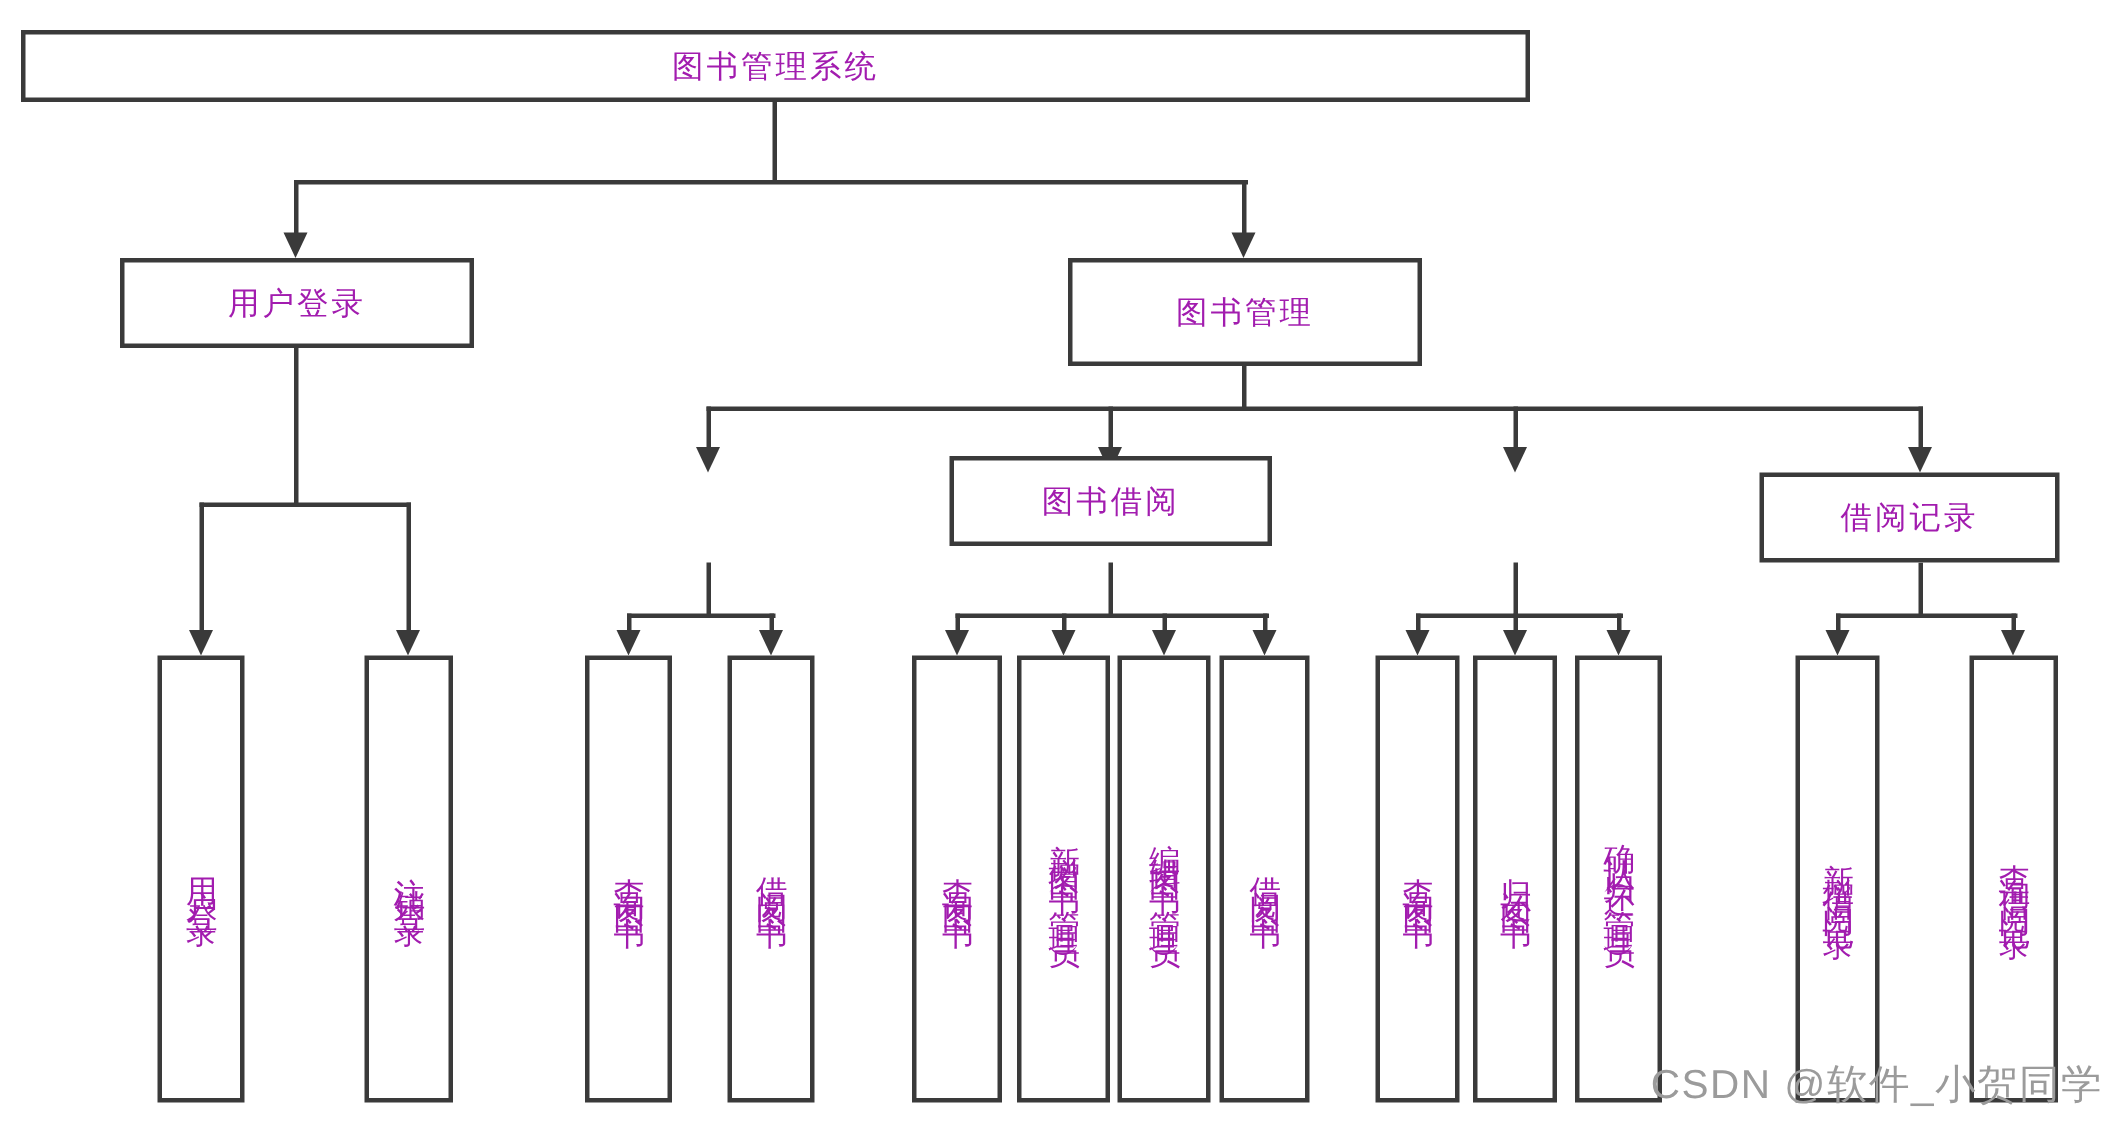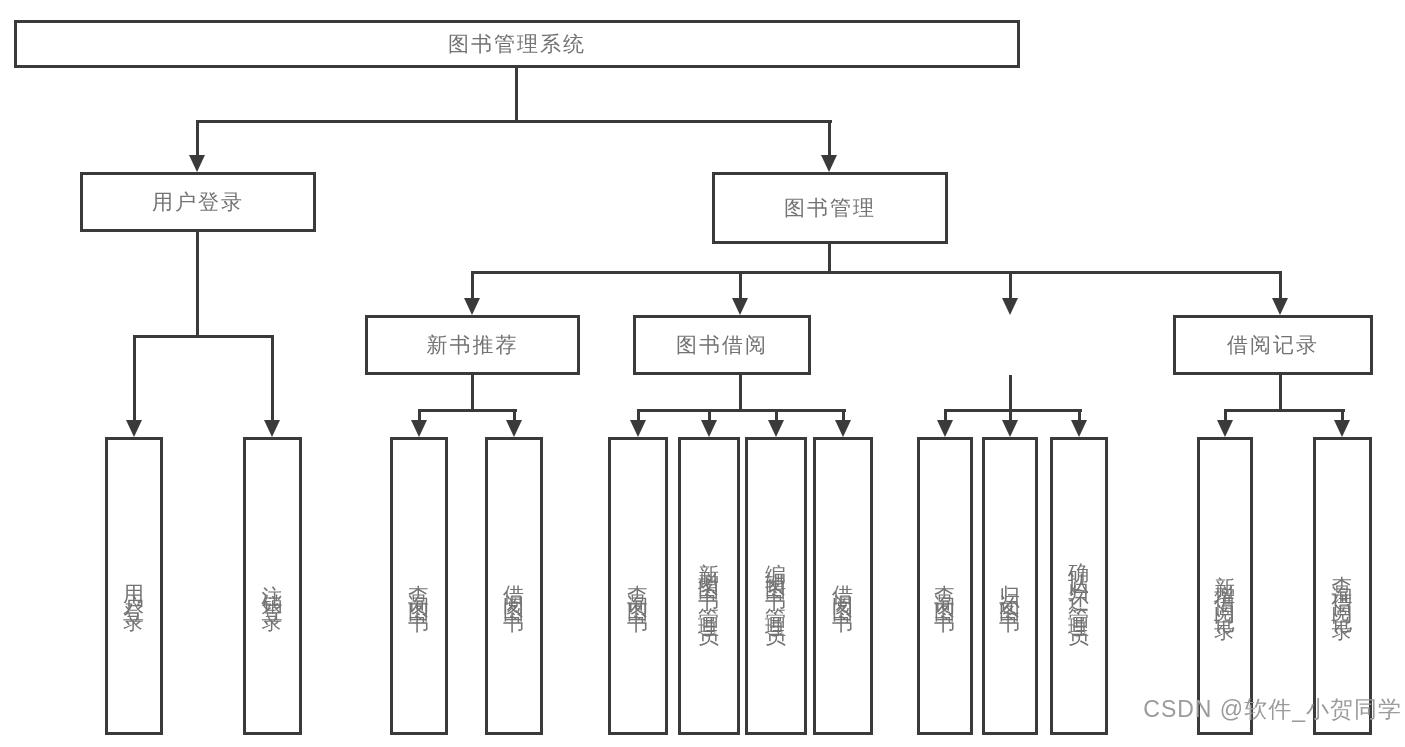--- a/index.html
+++ b/index.html
@@ -5,37 +5,37 @@
   html,body{margin:0;padding:0;}
   body{
     width:1405px;height:747px;background:#ffffff;overflow:hidden;
     font-family:"Liberation Sans","DejaVu Sans",sans-serif;
   }
   .stage{position:relative;width:1405px;height:747px;background:#ffffff;}
   .box{
     position:absolute;box-sizing:border-box;
     border:3px solid #3a3a3a;background:#ffffff;
     display:flex;align-items:center;justify-content:center;
-    color:#737373;z-index:2;
+    color:#a21caf;z-index:2;
   }
   .box.h span{font-size:21px;letter-spacing:2px;white-space:nowrap;}
   .box.v span{
     writing-mode:vertical-lr;text-orientation:mixed;
     font-size:21px;letter-spacing:9px;line-height:1;
   }
   .vl{position:absolute;width:3px;background:#3a3a3a;z-index:1;}
   .hl{position:absolute;height:3px;background:#3a3a3a;z-index:1;}
   .ar{
     position:absolute;width:0;height:0;z-index:1;
     border-left:8px solid transparent;border-right:8px solid transparent;
     border-top:17px solid #3a3a3a;
   }
   .watermark{
-    position:absolute;right:3px;bottom:22px;z-index:5;
-    font-size:23px;color:#9b9b9b;letter-spacing:1px;white-space:nowrap;
+    position:absolute;right:3px;bottom:6px;z-index:5;
+    font-size:27px;color:#9b9b9b;letter-spacing:1px;white-space:nowrap;
   }
 </style>
 </head>
 <body>
 
 <div class="stage">
 
   <div class="box h" style="left:14px;top:20px;width:1006px;height:48px">
     <span>图书管理系统</span>
   </div>
@@ -58,24 +58,21 @@
   <div class="hl" style="left:471px;top:271px;width:811px"></div>
   <div class="vl" style="left:471px;top:271px;height:29px"></div>
   <div class="vl" style="left:739px;top:271px;height:29px"></div>
   <div class="vl" style="left:1009px;top:271px;height:29px"></div>
   <div class="vl" style="left:1279px;top:271px;height:29px"></div>
   <div class="ar" style="left:464px;top:298px"></div>
   <div class="ar" style="left:732px;top:298px"></div>
   <div class="ar" style="left:1002px;top:298px"></div>
   <div class="ar" style="left:1272px;top:298px"></div>
 
-  <div class="box h" style="left:365px;top:315px;width:215px;height:60px">
-    <span>新书推荐</span>
-  </div>
-  <div class="box h" style="left:633px;top:315px;width:178px;height:60px">
+  <div class="box h" style="left:633px;top:304px;width:215px;height:60px">
     <span>图书借阅</span>
   </div>
   <div class="box h" style="left:1173px;top:315px;width:200px;height:60px">
     <span>借阅记录</span>
   </div>
 
   <div class="vl" style="left:196px;top:232px;height:105px"></div>
   <div class="hl" style="left:133px;top:335px;width:141px"></div>
   <div class="vl" style="left:133px;top:335px;height:87px"></div>
   <div class="vl" style="left:271px;top:335px;height:87px"></div>

